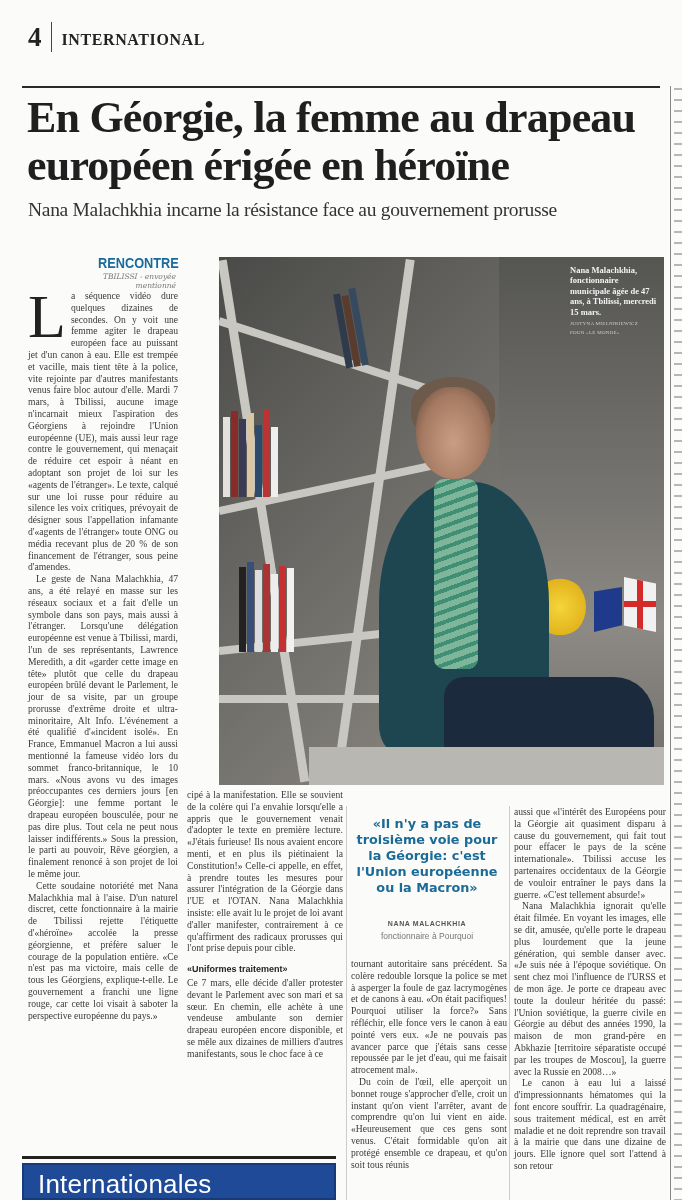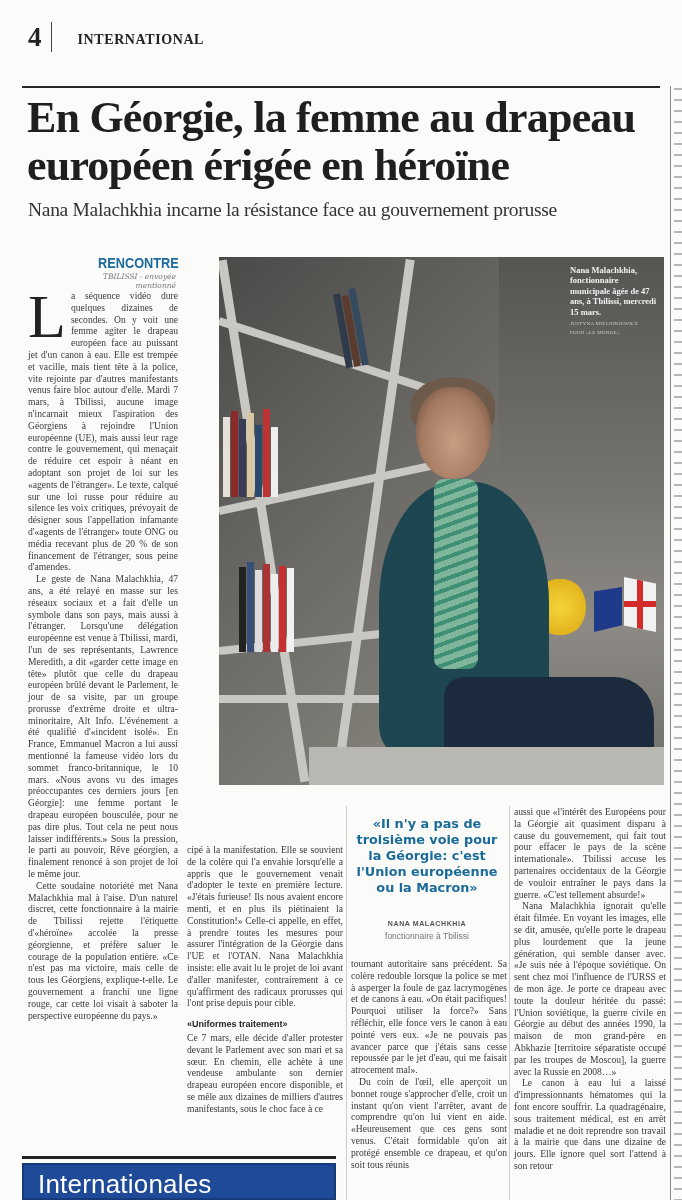--- a/index.html
+++ b/index.html
@@ -1,32 +1,32 @@
 <!DOCTYPE html>
 <html><head>
 <meta charset="utf-8">
 <style>
   * { box-sizing: border-box; margin: 0; padding: 0; }
   body { width: 682px; height: 1200px; background: #fbfbf9; overflow: hidden; position: relative; font-family: "DejaVu Serif", serif; color: #2b2b2b; }
   .page-header { position: absolute; left: 28px; top: 22px; display: flex; align-items: center; }
   .page-num { font-family: "Liberation Serif", serif; font-size: 27px; font-weight: bold; color: #222; padding-right: 9px; border-right: 1px solid #444; line-height: 30px; }
-  .section-name { font-family: "Liberation Serif", serif; font-size: 14px; font-weight: bold; letter-spacing: 0.6px; margin-left: 26px; margin-top: 6px; color: #222; }
+  .section-name { font-family: "Liberation Serif", serif; font-size: 16px; font-weight: bold; letter-spacing: 0.6px; margin-left: 10px; margin-top: 6px; color: #222; }
   .top-rule { position: absolute; left: 22px; top: 86px; width: 486px; height: 2px; background: #2a2a2a; }
   .top-rule-right { position: absolute; left: 508px; top: 86px; width: 152px; height: 2px; background: #2a2a2a; }
   .col-sep-right { position: absolute; left: 670px; top: 86px; width: 1px; height: 1114px; background: #888; }
   .headline { position: absolute; left: 27px; top: 94px; width: 640px; font-family: "Liberation Serif", serif; font-size: 44px; line-height: 48px; color: #1f1f1f; letter-spacing: -0.8px; }
   .subhead { position: absolute; left: 28px; top: 199px; width: 640px; font-family: "Liberation Serif", serif; font-size: 19.5px; color: #333; letter-spacing: -0.3px; }
   .kicker { position: absolute; left: 98px; top: 254px; font-family: "Liberation Sans", sans-serif; font-weight: bold; font-size: 15px; color: #1b6a9e; transform: scaleX(0.85); transform-origin: left; }
   .dateline { position: absolute; left: 73px; top: 272px; font-size: 7.5px; color: #777; font-style: italic; width: 103px; text-align: right; }
   .col { position: absolute; font-family: "Liberation Serif", serif; font-size: 9.6px; line-height: 11.8px; color: #3a3a3a; text-align: justify; }
   .col p { text-indent: 8px; margin-bottom: 0; }
   .col p.noindent { text-indent: 0; }
   .col1 { left: 28px; top: 290px; width: 150px; }
   .dropcap { float: left; font-family: "Liberation Serif", serif; font-size: 62px; line-height: 50px; margin: 1px 5px 0 0; color: #222; }
-  .col2 { left: 187px; top: 844px; width: 156px; }
+  .col2 { left: 187px; top: 789px; width: 156px; }
   .col3 { left: 351px; top: 958px; width: 156px; }
   .col4 { left: 514px; top: 806px; width: 152px; }
   .subtitle-bold { font-family: "Liberation Sans", sans-serif; font-weight: bold; font-size: 9px; color: #1f1f1f; margin-top: 10px; margin-bottom: 1px; }
   .photo { position: absolute; left: 219px; top: 257px; width: 445px; height: 528px; background: linear-gradient(135deg, #4a4a48 0%, #6b6a66 40%, #838079 70%, #5c5a55 100%); overflow: hidden; }
   .shelf { position: absolute; background: #c9c7c1; }
   .books { position: absolute; display: flex; align-items: flex-end; }
   .book { width: 7px; margin-right: 1px; }
   .wall-right { position: absolute; left: 280px; top: 0; width: 165px; height: 528px; background: linear-gradient(180deg, #555552 0%, #767470 45%, #8d8a85 70%, #6f6d68 100%); }
   .person-head { position: absolute; left: 197px; top: 130px; width: 75px; height: 92px; border-radius: 45% 45% 50% 50%; background: radial-gradient(ellipse at 50% 60%, #c89e83 0%, #a57a62 60%, #5d4436 100%); }
   .person-hair { position: absolute; left: 192px; top: 120px; width: 84px; height: 56px; border-radius: 50% 50% 30% 30%; background: #6e5a4b; }
@@ -127,21 +127,21 @@
 <div class="col-div" style="left:509px;top:806px;height:394px;"></div>
 
 <div class="col col2">
   <p class="noindent">cipé à la manifestation. Elle se souvient de la colère qui l'a envahie lorsqu'elle a appris que le gouvernement venait d'adopter le texte en première lecture. «J'étais furieuse! Ils nous avaient encore menti, et en plus ils piétinaient la Constitution!» Celle-ci appelle, en effet, à prendre toutes les mesures pour assurer l'intégration de la Géorgie dans l'UE et l'OTAN. Nana Malachkhia insiste: elle avait lu le projet de loi avant d'aller manifester, contrairement à ce qu'affirment des radicaux prorusses qui l'ont prise depuis pour cible.</p>
   <div class="subtitle-bold">«Uniformes traitement»</div>
   <p class="noindent">Ce 7 mars, elle décide d'aller protester devant le Parlement avec son mari et sa sœur. En chemin, elle achète à une vendeuse ambulante son dernier drapeau européen encore disponible, et se mêle aux dizaines de milliers d'autres manifestants, sous le choc face à ce</p>
 </div>
 
 <div class="pullquote">«Il n'y a pas de troisième voie pour la Géorgie: c'est l'Union européenne ou la Macron»</div>
 <div class="pq-author">NANA MALACHKHIA</div>
-<div class="pq-role">fonctionnaire à Tbilissi</div>
+<div class="pq-role">fonctionnaire à Pourquoi</div>
 
 <div class="col col3">
   <p class="noindent">tournant autoritaire sans précédent. Sa colère redouble lorsque la police se met à asperger la foule de gaz lacrymogènes et de canons à eau. «On était pacifiques! Pourquoi utiliser la force?» Sans réfléchir, elle fonce vers le canon à eau pointé vers eux. «Je ne pouvais pas avancer parce que j'étais sans cesse repoussée par le jet d'eau, qui me faisait atrocement mal».</p>
   <p>Du coin de l'œil, elle aperçoit un bonnet rouge s'approcher d'elle, croit un instant qu'on vient l'arrêter, avant de comprendre qu'on lui vient en aide. «Heureusement que ces gens sont venus. C'était formidable qu'on ait protégé ensemble ce drapeau, et qu'on soit tous réunis</p>
 </div>
 
 <div class="col col4">
   <p class="noindent">aussi que «l'intérêt des Européens pour la Géorgie ait quasiment disparu à cause du gouvernement, qui fait tout pour effacer le pays de la scène internationale». Tbilissi accuse les partenaires occidentaux de la Géorgie de vouloir entraîner le pays dans la guerre. «C'est tellement absurde!»</p>
   <p>Nana Malachkhia ignorait qu'elle était filmée. En voyant les images, elle se dit, amusée, qu'elle porte le drapeau plus lourdement que la jeune génération, qui semble danser avec. «Je suis née à l'époque soviétique. On sent chez moi l'influence de l'URSS et de mon âge. Je porte ce drapeau avec toute la douleur héritée du passé: l'Union soviétique, la guerre civile en Géorgie au début des années 1990, la maison de mon grand-père en Abkhazie [territoire séparatiste occupé par les troupes de Moscou], la guerre avec la Russie en 2008…»</p>
   <p>Le canon à eau lui a laissé d'impressionnants hématomes qui la font encore souffrir. La quadragénaire, sous traitement médical, est en arrêt maladie et ne doit reprendre son travail à la mairie que dans une dizaine de jours. Elle ignore quel sort l'attend à son retour</p>

